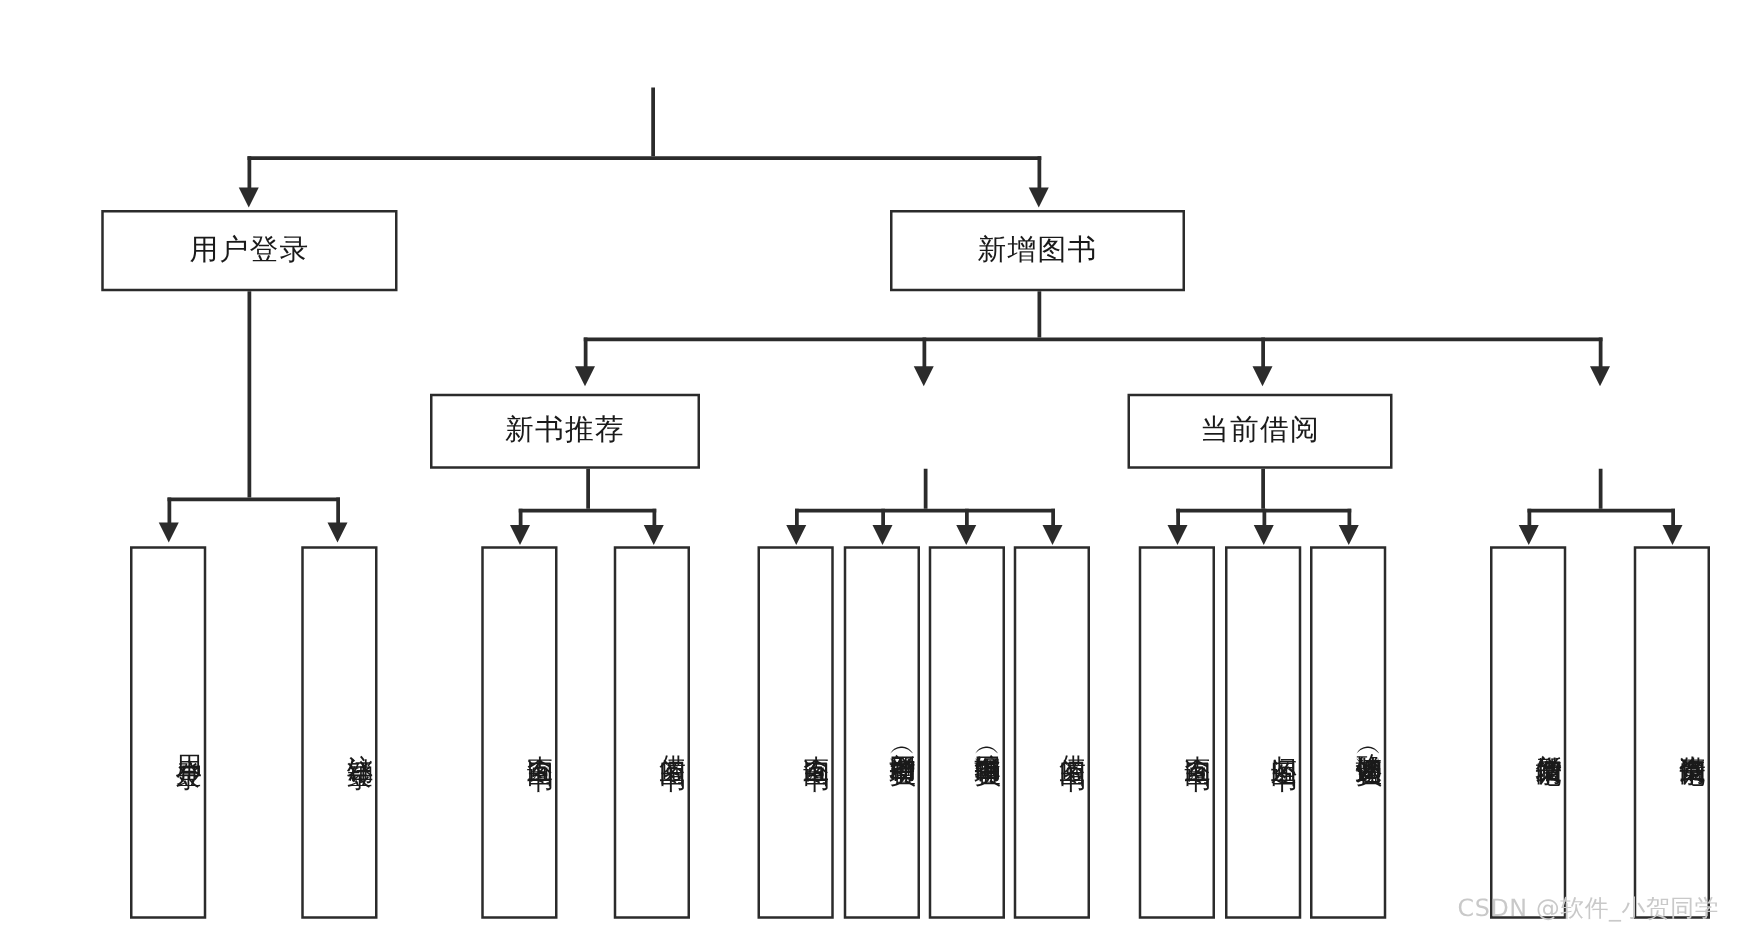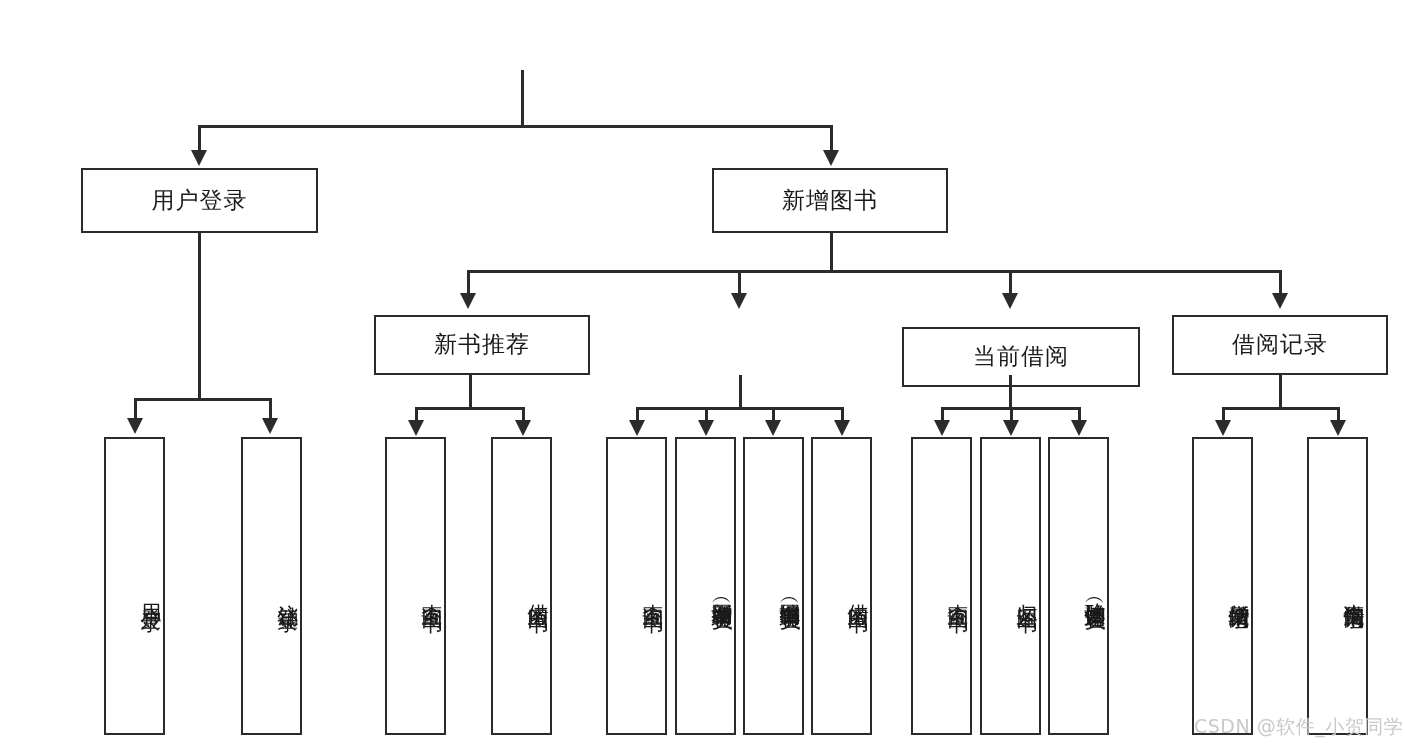--- a/index.html
+++ b/index.html
@@ -117,28 +117,25 @@
   <div class="hline" style="left:467px; top:270px; width:815px;"></div>
   <div class="vline" style="left:467px; top:270px; height:25px;"></div>
   <div class="arrow" style="left:460px; top:293px;"></div>
   <div class="vline" style="left:738px; top:270px; height:25px;"></div>
   <div class="arrow" style="left:731px; top:293px;"></div>
   <div class="vline" style="left:1009px; top:270px; height:25px;"></div>
   <div class="arrow" style="left:1002px; top:293px;"></div>
   <div class="vline" style="left:1279px; top:270px; height:25px;"></div>
   <div class="arrow" style="left:1272px; top:293px;"></div>
 
-  <div class="node node-h" style="left:374px; top:315px; width:216px; height:60px;">
+  <div class="node node-h" style="left:344px; top:315px; width:216px; height:60px;">
     <span>新书推荐</span>
   </div>
-  <div class="node node-h" style="left:902px; top:315px; width:238px; height:60px;margin-top:12px;">
+  <div class="node node-h" style="left:902px; top:315px; width:212px; height:60px;">
     <span>当前借阅</span>
-  </div>
-  <div class="node node-h" style="left:1172px; top:315px; width:216px; height:60px;">
-    <span>借阅记录</span>
   </div>
 
   <div class="vline" style="left:469px; top:375px; height:32px;"></div>
   <div class="hline" style="left:415px; top:407px; width:110px;"></div>
   <div class="vline" style="left:415px; top:407px; height:15px;"></div>
   <div class="arrow" style="left:408px; top:420px;"></div>
   <div class="vline" style="left:522px; top:407px; height:15px;"></div>
   <div class="arrow" style="left:515px; top:420px;"></div>
 
   <div class="vline" style="left:739px; top:375px; height:32px;"></div>
@@ -205,15 +202,15 @@
     <span>确认归还（管理员）</span>
   </div>
 
   <div class="node node-v tall-text" style="left:1192px; top:437px; width:61px; height:298px;">
     <span>新增借阅记录</span>
   </div>
   <div class="node node-v tall-text" style="left:1307px; top:437px; width:61px; height:298px;">
     <span>查询借阅记录</span>
   </div>
 
-  <div id="watermark" style="left:1194px; top:714px;">CSDN @软件_小贺同学</div>
+  <div id="watermark" style="left:1166px; top:714px;">CSDN @软件_小贺同学</div>
 
 </div>
 
 </body></html>

